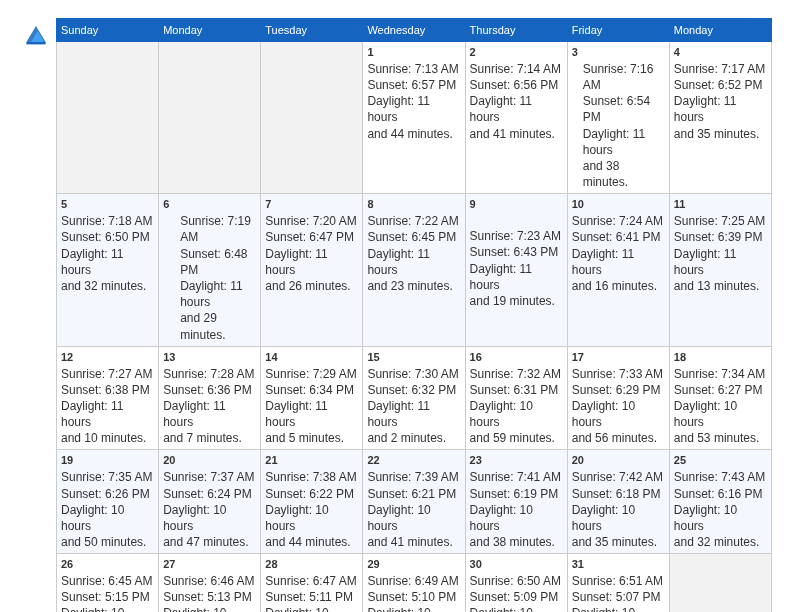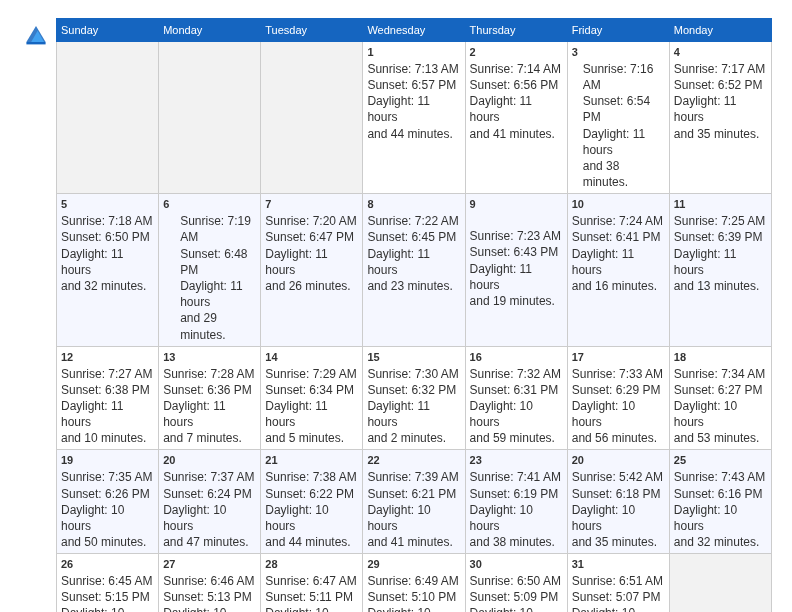--- a/index.html
+++ b/index.html
@@ -304,21 +304,21 @@
           </td>
           <td>
             <span class="day-num">23</span>
             <div class="day-info" style="white-space: pre-line;">Sunrise: 7:41 AM
 Sunset: 6:19 PM
 Daylight: 10 hours
 and 38 minutes.</div>
           </td>
           <td>
             <span class="day-num">20</span>
-            <div class="day-info" style="white-space: pre-line;">Sunrise: 5:42 AM
+            <div class="day-info" style="white-space: pre-line;">Sunrise: 7:42 AM
 Sunset: 6:18 PM
 Daylight: 10 hours
 and 35 minutes.</div>
           </td>
           <td>
             <span class="day-num">25</span>
             <div class="day-info" style="white-space: pre-line;">Sunrise: 7:43 AM
 Sunset: 6:16 PM
 Daylight: 10 hours
 and 32 minutes.</div>

